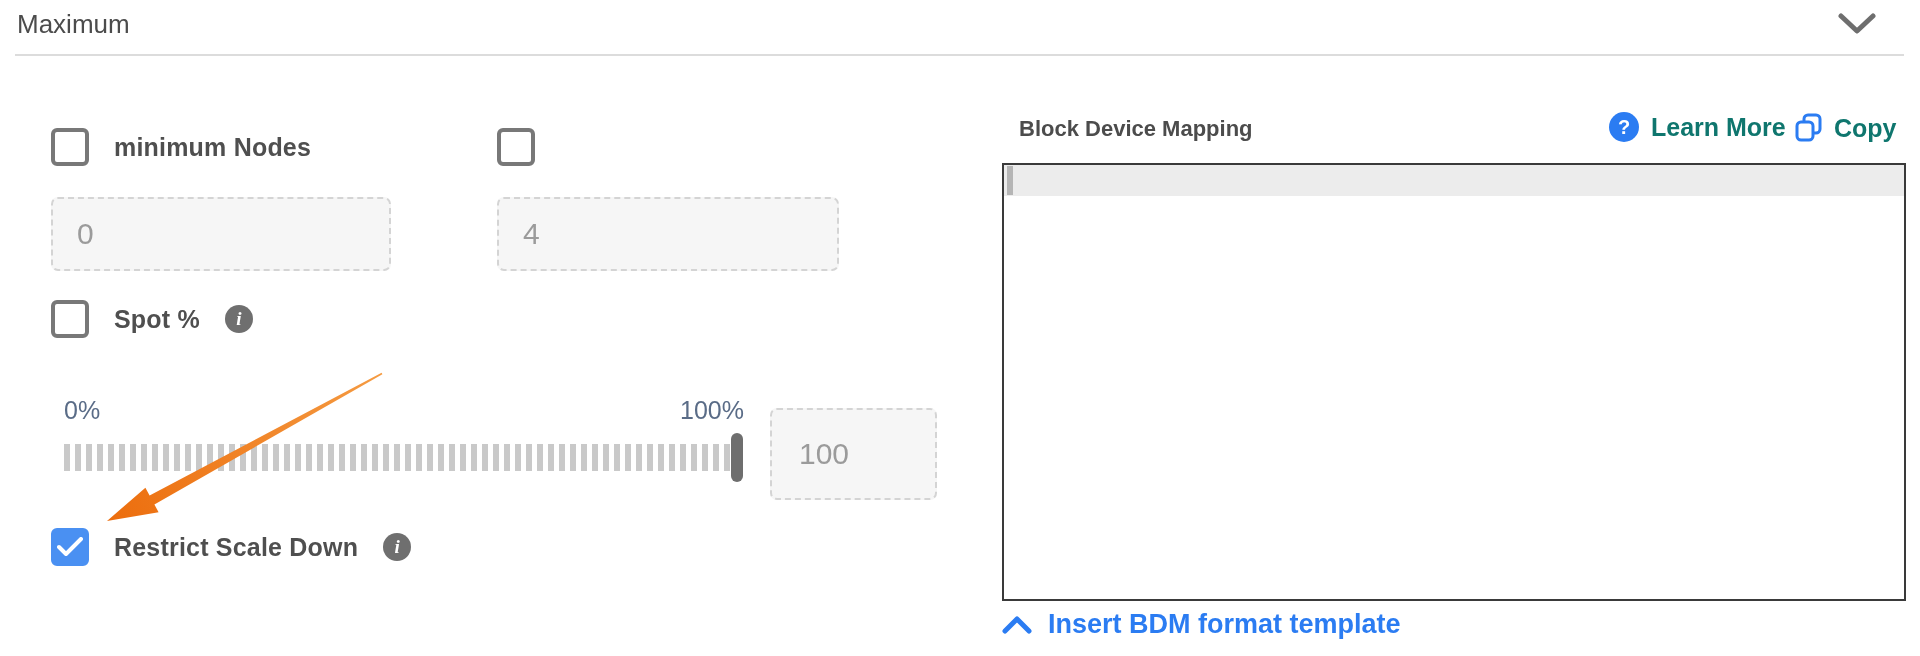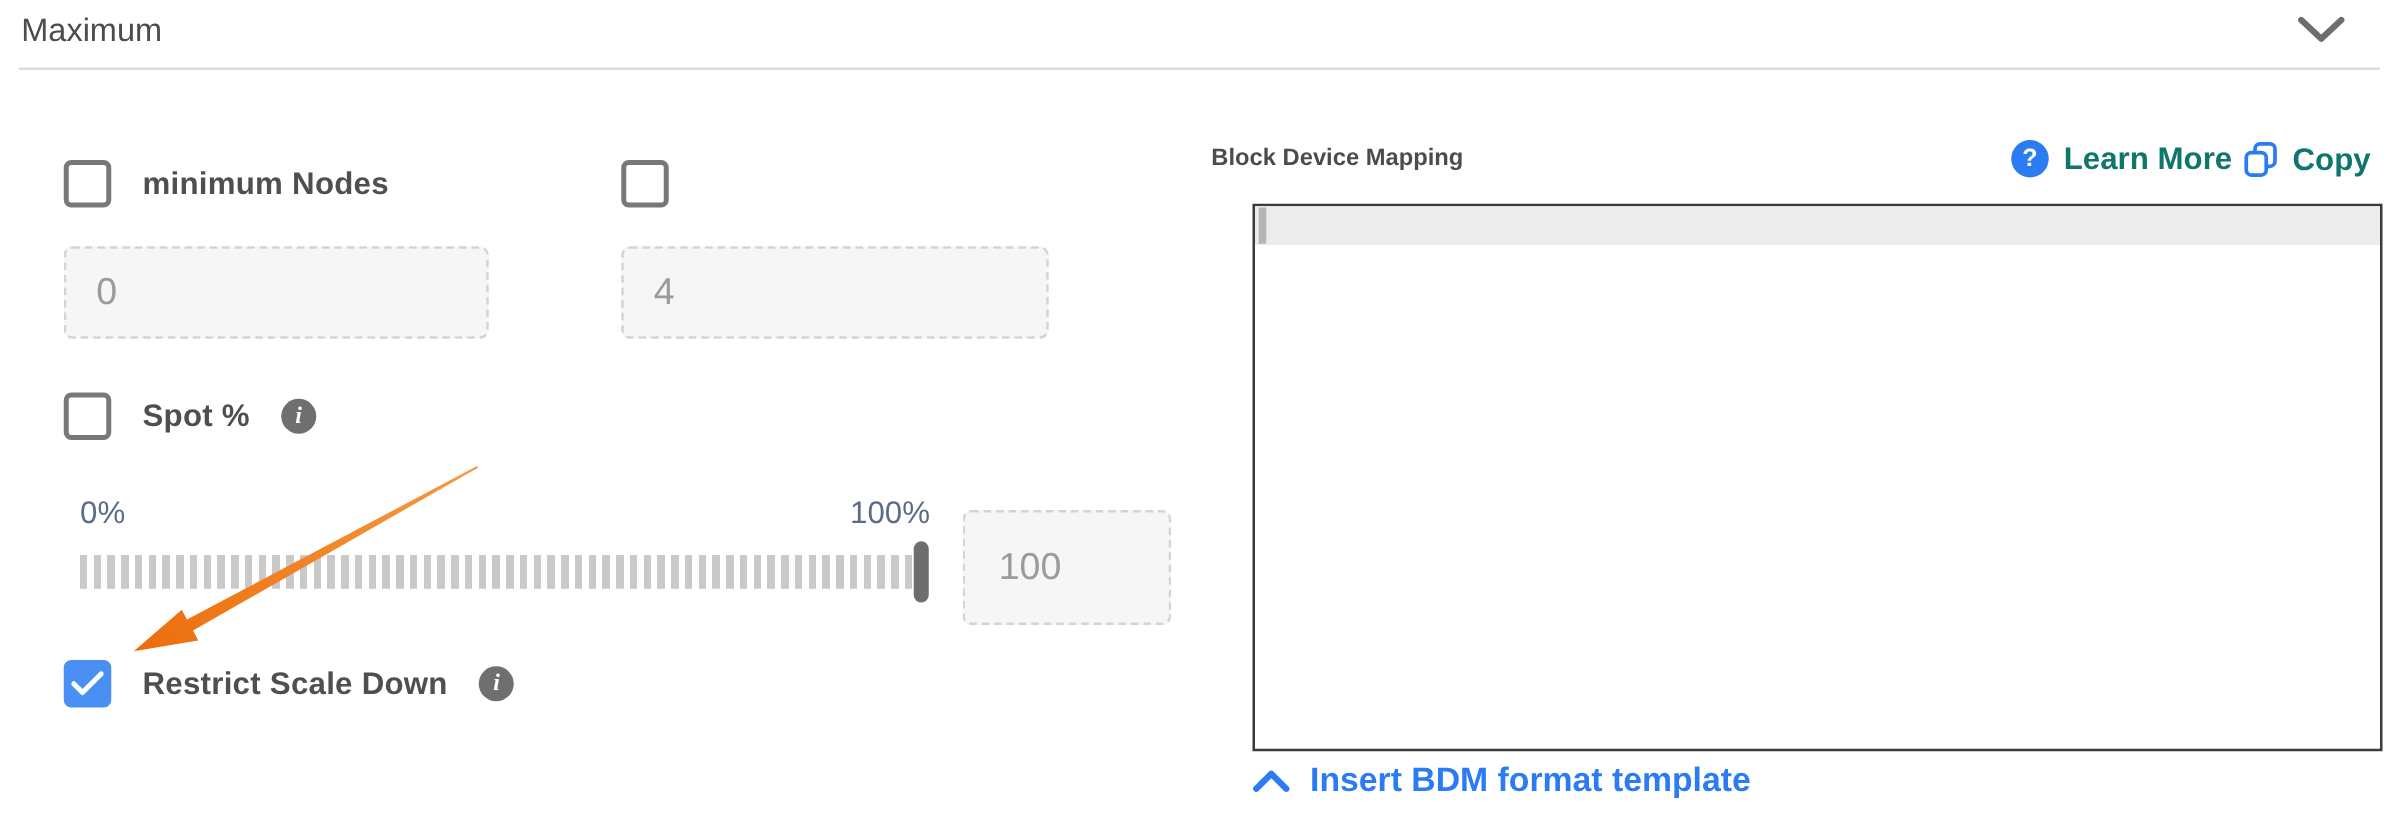--- a/index.html
+++ b/index.html
@@ -58,22 +58,22 @@
   .slider-handle {
     position:absolute; left:731px; top:433px; width:12px; height:49px;
     border-radius:7px; background:#6e6e6e; cursor:grab;
   }
 
   
   .arrow-overlay { position:absolute; left:0; top:0; width:1920px; height:656px; pointer-events:none; }
 
   
   .bdm-title {
-    position:absolute; left:969px; top:116px;
-    font-size:19px; font-weight:700; color:#4c4c4c;
+    position:absolute; left:1019px; top:116px;
+    font-size:22px; font-weight:700; color:#4c4c4c;
   }
   .link-group { position:absolute; display:flex; align-items:center; gap:12px; cursor:pointer; }
   .lg-learn { left:1609px; top:112px; }
   .lg-copy  { left:1795px; top:113px; }
   .q-circle {
     width:30px; height:30px; border-radius:50%; background:#2b7cf2; color:#ffffff;
     display:flex; align-items:center; justify-content:center;
     font-size:20px; font-weight:700;
   }
   .link-text { font-size:25px; font-weight:700; color:#0f766e; }
@@ -116,21 +116,21 @@
   </div>
   <input class="dashed-input in-min" readonly="" value="0" style="">
 
   <div class="cb-row" style="left:497px; top:128px;">
     <div class="checkbox">
       
     </div>
   </div>
   <input class="dashed-input in-max" readonly="" value="4" style="">
 
-  <div class="cb-row" style="left:51px; top:314px;">
+  <div class="cb-row" style="left:51px; top:300px;">
     <div class="checkbox">
       
     </div>
     <div class="cb-label">Spot %</div>
     <div class="info-icon">i</div>
   </div>
 
   <div class="slider-label lbl-0">0%</div>
   <div class="slider-label lbl-100">100%</div>
   <div class="slider-ticks"></div>

